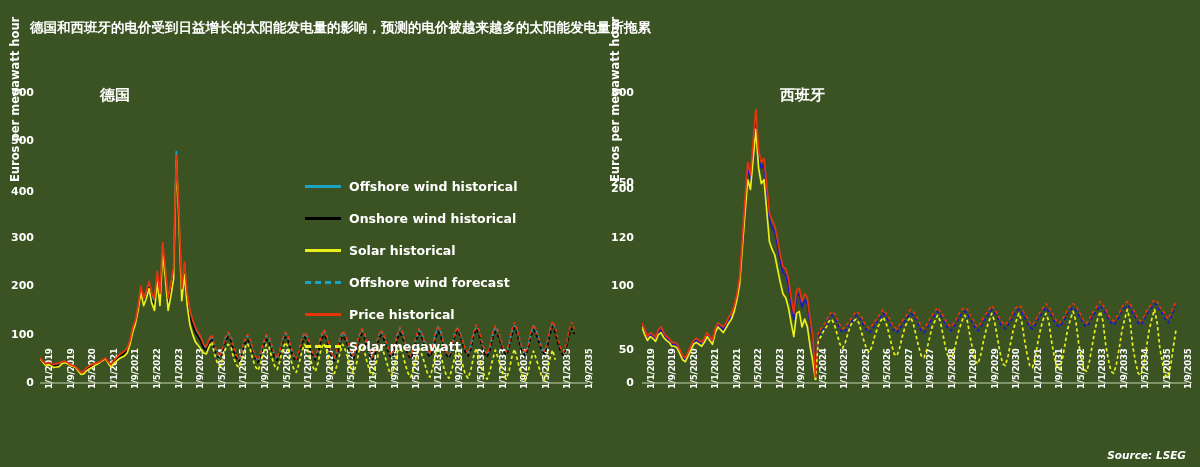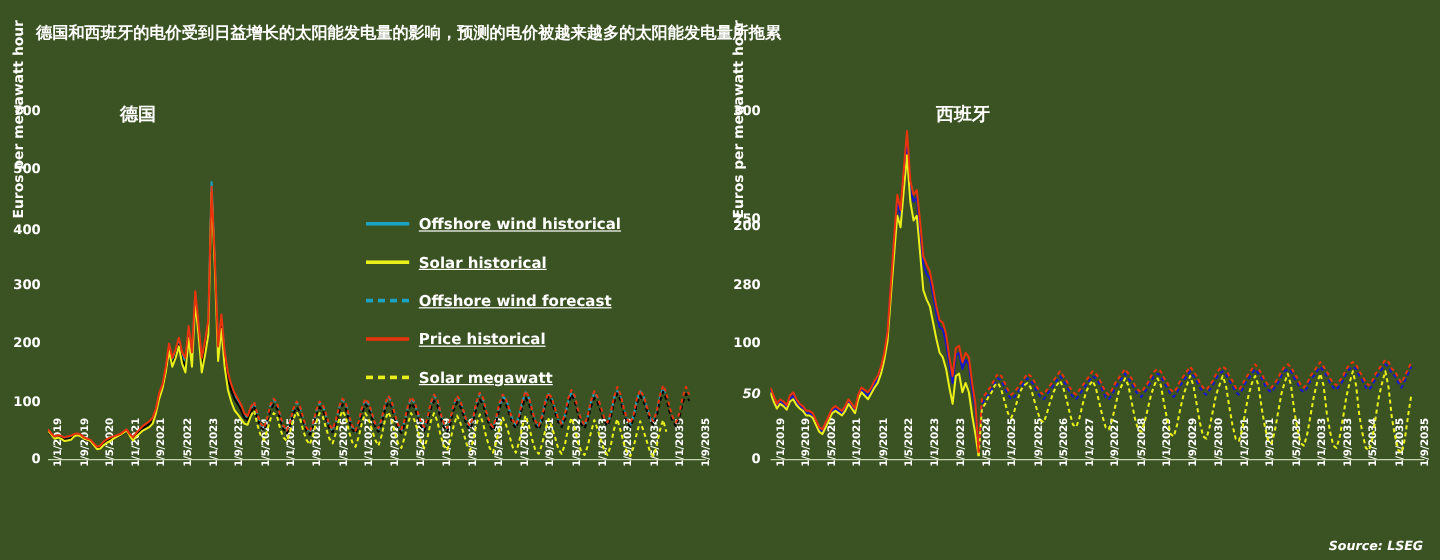--- a/index.html
+++ b/index.html
@@ -33,21 +33,21 @@
     position:absolute; font-size:11px; font-weight:700; color:#ffffff;
     text-align:right; width:34px;
   }
   .xtick {
     position:absolute; font-size:8.6px; font-weight:700; color:#ffffff;
     transform:rotate(-90deg); transform-origin:left top;
     white-space:nowrap; letter-spacing:-0.2px;
   }
   .legend { position:absolute; }
   #legend-left  { left:305px; top:108px; }
-  .legend-row { display:flex; align-items:center; height:32px;text-decoration:underline; }
+  .legend-row { display:flex; align-items:center; height:32px; }
   .legend-swatch { width:36px; height:12px; margin-right:8px; flex:0 0 36px; position:relative; }
   .legend-swatch i {
     position:absolute; left:0; right:0; top:50%; height:3px; margin-top:-1.5px; display:block;
   }
   .legend-label { font-size:12.5px; font-weight:700; color:#ffffff; white-space:nowrap; }
   #source {
     position:absolute; right:14px; bottom:6px;
     font-size:10.5px; font-weight:700; font-style:italic; color:#ffffff;
   }
   svg { display:block; }
@@ -111,20 +111,26 @@
     </svg>
   <div class="legend" id="legend-left">
       <div class="legend-row">
         <span class="legend-swatch">
           <i style="background: rgb(27, 163, 198);"></i>
         </span>
         <span class="legend-label">Offshore wind historical</span>
       </div>
       <div class="legend-row">
         <span class="legend-swatch">
+          <i style="background: rgb(0, 0, 0);"></i>
+        </span>
+        <span class="legend-label">Onshore wind historical</span>
+      </div>
+      <div class="legend-row">
+        <span class="legend-swatch">
           <i style="background: rgb(232, 239, 27);"></i>
         </span>
         <span class="legend-label">Solar historical</span>
       </div>
       <div class="legend-row">
         <span class="legend-swatch">
           <i style="background: repeating-linear-gradient(to right, rgb(27, 163, 198) 0px, rgb(27, 163, 198) 6px, transparent 6px, transparent 10px);"></i>
         </span>
         <span class="legend-label">Offshore wind forecast</span>
       </div>
@@ -141,23 +147,23 @@
         <span class="legend-label">Solar megawatt</span>
       </div>
     </div>
 </div>
 
 <div class="panel" id="panel-right">
   <div class="panel-title">西班牙</div>
   <div class="axis-title">Euros per megawatt hour</div>
   <div class="yticks" id="yticks-right">
       <div class="ytick" style="left: 0px; top: 314px;">0</div>
-      <div class="ytick" style="left: 0px; top: 260px; font-style: italic;">50</div>
+      <div class="ytick" style="left: 0px; top: 281px;">50</div>
       <div class="ytick" style="left: 0px; top: 217.226px;">100</div>
-      <div class="ytick" style="left: 0px; top: 168.839px;">280</div>
+      <div class="ytick" style="left: 0px; top: 168.839px;">120</div>
       <div class="ytick" style="left: 0px; top: 120.452px;">200</div>
       <div class="ytick" style="left: 0px; top: 69px; margin-top: 45px;">250</div>
       <div class="ytick" style="left: 0px; top: 23.6774px;">300</div>
     </div>
   <div class="xticks" id="xticks-right">
       <div class="xtick" style="left: 46px; top: 327px;">1/1/2019</div>
       <div class="xtick" style="left: 67.48px; top: 327px;">1/9/2019</div>
       <div class="xtick" style="left: 88.96px; top: 327px;">1/5/2020</div>
       <div class="xtick" style="left: 110.44px; top: 327px;">1/1/2021</div>
       <div class="xtick" style="left: 131.92px; top: 327px;">1/9/2021</div>

